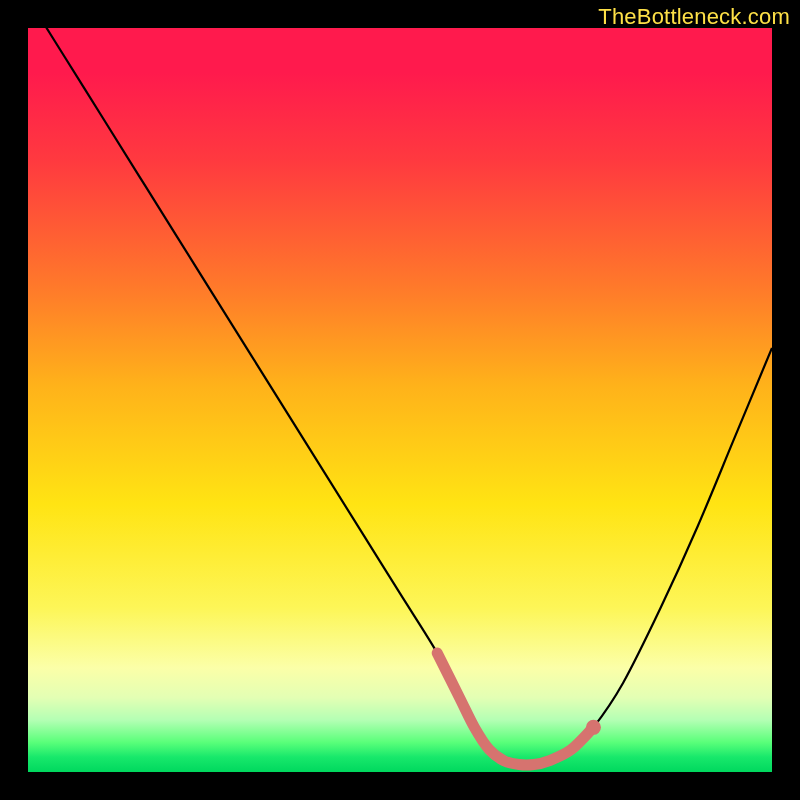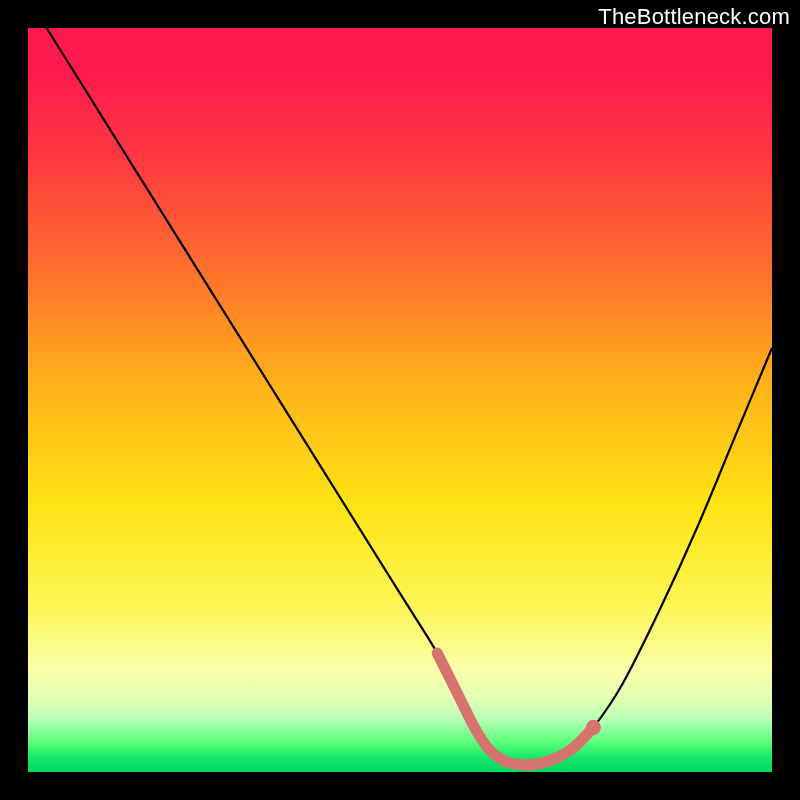--- a/index.html
+++ b/index.html
@@ -46,21 +46,21 @@
       #b4ffb4 93%,
       #5aff7a 96%,
       #18e86b 98%,
       #00d85e 100%
     );
   }
   .watermark {
     position: absolute;
     top: 4px;
     right: 10px;
-    color: #ffffff;
+    color: #fde047;
     font-size: 22px;
     font-weight: 500;
     letter-spacing: 0.2px;
     user-select: none;
   }
   svg.curve {
     position: absolute;
     left: 0;
     top: 0;
     width: 744px;

